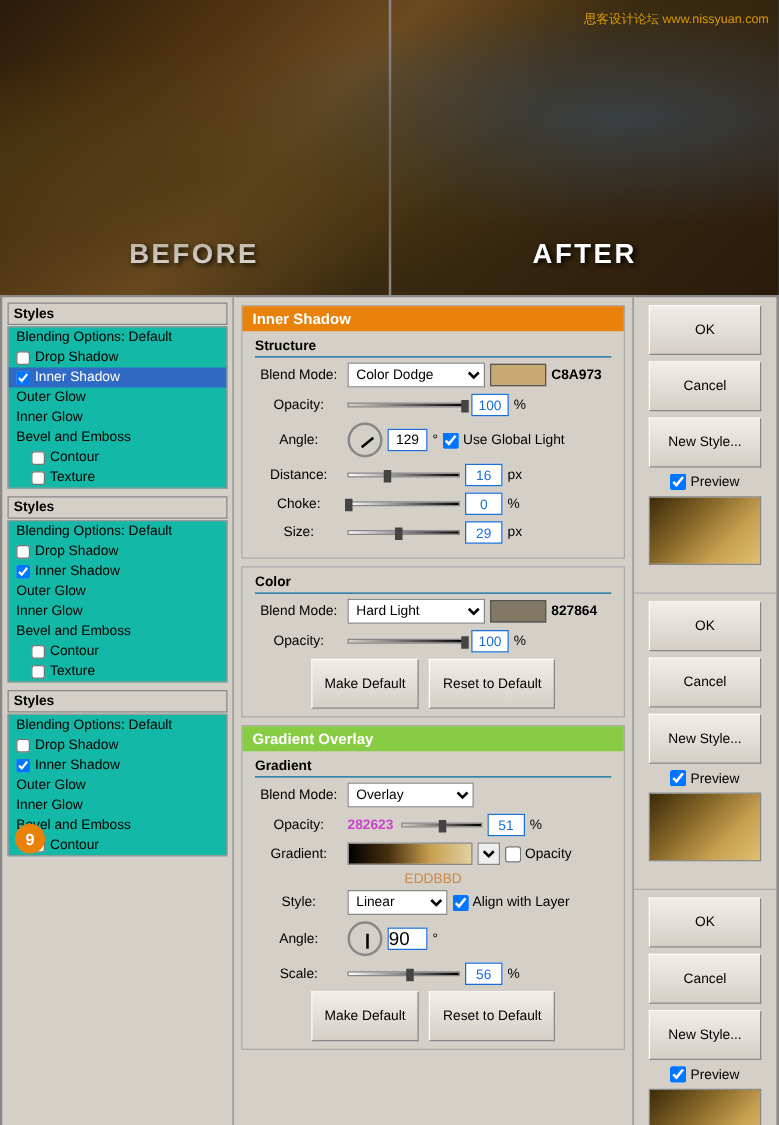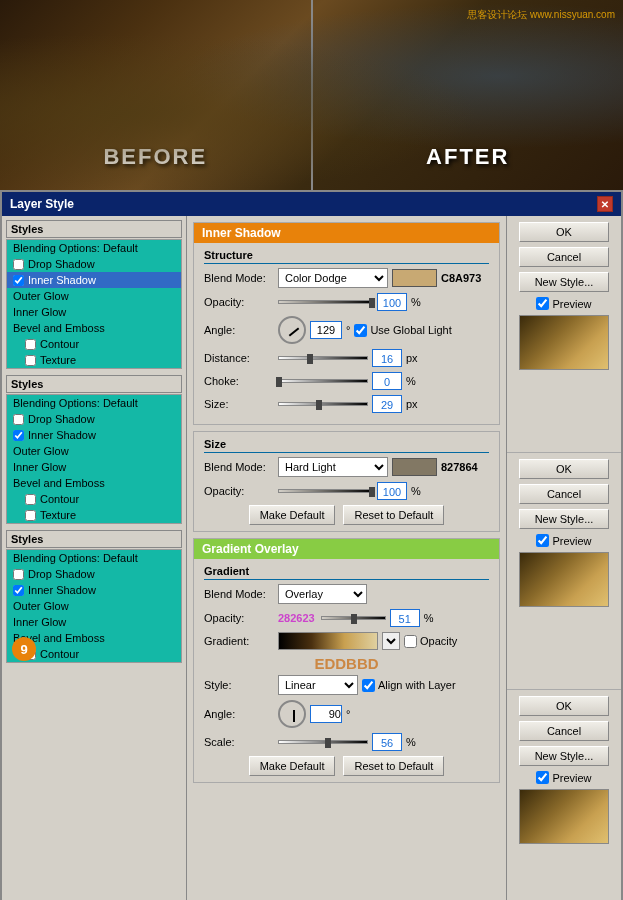--- a/index.html
+++ b/index.html
@@ -9,21 +9,21 @@
       background: #4a4a4a;
       font-family: Arial, sans-serif;
       font-size: 12px;
       color: #000;
       overflow: hidden;
     }
 
     
     .top-image-area {
       width: 623px;
-      height: 190px;
+      height: 236px;
       background: linear-gradient(135deg, #2a1a0a 0%, #4a3010 20%, #6a4a20 40%, #3a2a10 60%, #2a1a0a 100%);
       display: flex;
       position: relative;
       overflow: hidden;
       justify-content: space-between;
     }
     .image-half {
       flex: 1;
       display: flex;
       align-items: flex-end;
@@ -179,21 +179,21 @@
 
     .form-row {
       display: flex;
       align-items: center;
       margin-bottom: 5px;
       gap: 4px;
     }
     .form-label {
       width: 70px;
       font-size: 11px;
-      text-align: left;
+      text-align: center;
       flex-shrink: 0;
     }
 
     select.form-select {
       height: 20px;
       font-size: 11px;
       border: 1px solid #888;
       background: #fff;
       padding: 0 2px;
       width: 110px;
@@ -283,21 +283,21 @@
     }
 
     .px-label { font-size: 11px; }
 
     
     .win-btn {
       background: linear-gradient(to bottom, #f0eee8, #d4d0c8);
       border: 1px solid #888;
       border-top-color: #fff;
       border-left-color: #fff;
-      padding: 3px 10px;
+      padding: 13px 10px;
       font-size: 11px;
       cursor: pointer;
       text-align: center;
       min-width: 75px;
     }
     .win-btn.ok {
       min-width: 60px;
       width: 90px;
       margin-bottom: 2px;
     }
@@ -395,24 +395,20 @@
   <div class="image-half left">
     <span class="image-label">BEFORE</span>
   </div>
   <div class="image-half">
     <span class="image-label">AFTER</span>
   </div>
   <div class="watermark">思客设计论坛 www.nissyuan.com</div>
 </div>
 
 <div class="dialog">
-  <div class="dialog-titlebar">
-    <span class="dialog-title">Layer Style</span>
-    <div class="close-btn">✕</div>
-  </div>
   <div class="dialog-body">
 
     <div class="sidebar sidebar-scroll">
 
       <div class="styles-section">
         <div class="styles-header">Styles</div>
         <div class="styles-group">
           <div class="styles-group-item">Blending Options: Default</div>
           <div class="styles-group-item">
             <input type="checkbox" style="">Drop Shadow
@@ -545,21 +541,21 @@
               <div class="slider-thumb" style="left:45%;"></div>
             </div>
             <div class="value-box">29</div>
             <span class="px-label">px</span>
           </div>
         </div>
       </div>
 
       <div class="effect-panel">
         <div class="effect-body">
-          <div class="section-label">Size</div>
+          <div class="section-label">Color</div>
 
           <div class="form-row">
             <span class="form-label">Blend Mode:</span>
             <select class="form-select">
               <option>Hard Light</option>
               <option>Normal</option>
               <option>Multiply</option>
               <option>Screen</option>
               <option>Overlay</option>
               <option>Color Dodge</option>
@@ -586,21 +582,21 @@
         </div>
       </div>
 
       <div class="effect-panel">
         <div class="effect-header gradient-overlay">Gradient Overlay</div>
         <div class="effect-body">
           <div class="section-label">Gradient</div>
 
           <div class="form-row">
             <span class="form-label">Blend Mode:</span>
-            <select class="form-select" style="width:89px;">
+            <select class="form-select" style="width:101px;">
               <option>Overlay</option>
               <option>Normal</option>
               <option>Multiply</option>
               <option>Screen</option>
             </select>
           </div>
 
           <div class="form-row">
             <span class="form-label">Opacity:</span>
             <span style="color:#cc44cc; font-size:11px; font-weight:bold; margin-right:2px;">282623</span>
@@ -617,21 +613,21 @@
             <select style="width:18px; height:18px; border:1px solid #888; font-size:9px;">
               <option>▼</option>
             </select>
             <label class="checkbox-label">
               <input type="checkbox" style="">
               <span>Opacity</span>
             </label>
           </div>
 
           <div style="display:flex; justify-content:center; margin-bottom:3px;">
-            <span style="color:#cc8844; font-size:15px; font-weight:bold;">EDDBBD</span>
+            <span style="color:#cc8844; font-size:11px; font-weight:normal;">EDDBBD</span>
           </div>
 
           <div class="form-row">
             <span class="form-label">Style:</span>
             <select class="form-select" style="width:80px;">
               <option>Linear</option>
               <option>Radial</option>
               <option>Angle</option>
               <option>Reflected</option>
               <option>Diamond</option>
@@ -640,21 +636,21 @@
               <input type="checkbox" checked="" style="">
               <span>Align with Layer</span>
             </label>
           </div>
 
           <div class="form-row">
             <span class="form-label">Angle:</span>
             <div class="angle-dial">
               <div style="width:12px; height:2px; background:#000; position:absolute; left:8px; top:13px; transform: rotate(-90deg); transform-origin: center center;"></div>
             </div>
-            <input type="text" value="90" style="width: 32px; height: 18px; border: 1px solid rgb(26, 110, 216); text-align: right; font-size: 11px;">
+            <input type="text" value="90" style="width: 32px; height: 18px; border: 1px solid rgb(26, 110, 216); text-align: left; font-size: 15px;">
             <span class="unit-label">°</span>
           </div>
 
           <div class="form-row">
             <span class="form-label">Scale:</span>
             <div class="slider" style="width:90px; background: linear-gradient(to right, #fff, #000);">
               <div class="slider-thumb" style="left:56%;"></div>
             </div>
             <div class="value-box">56</div>
             <span class="px-label">%</span>

